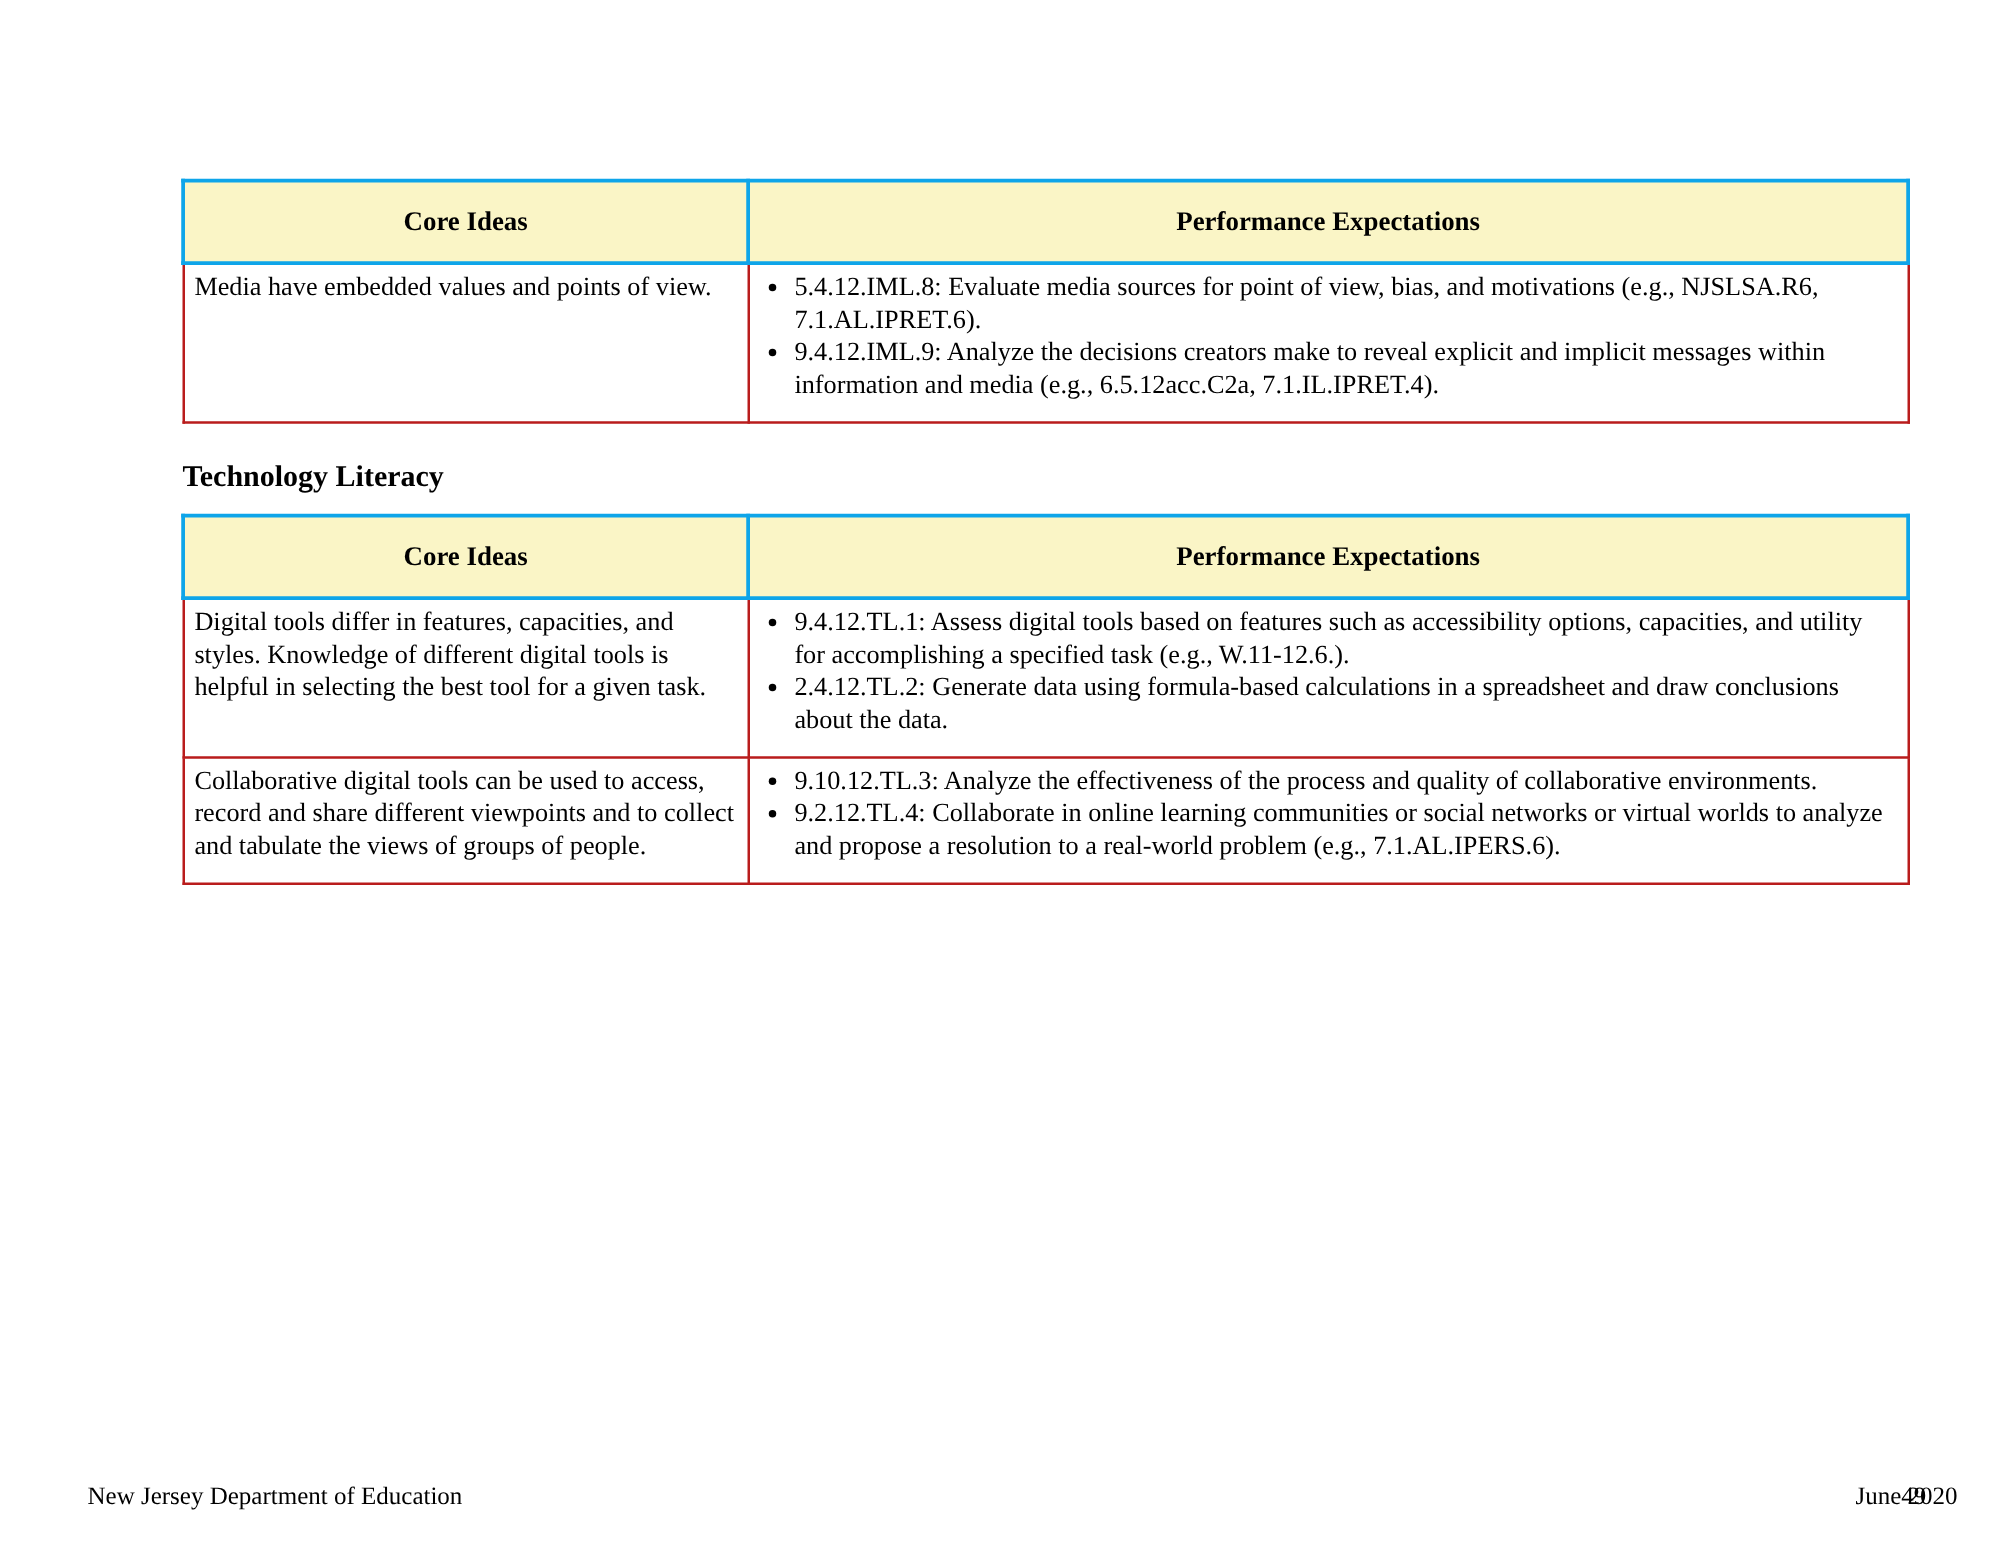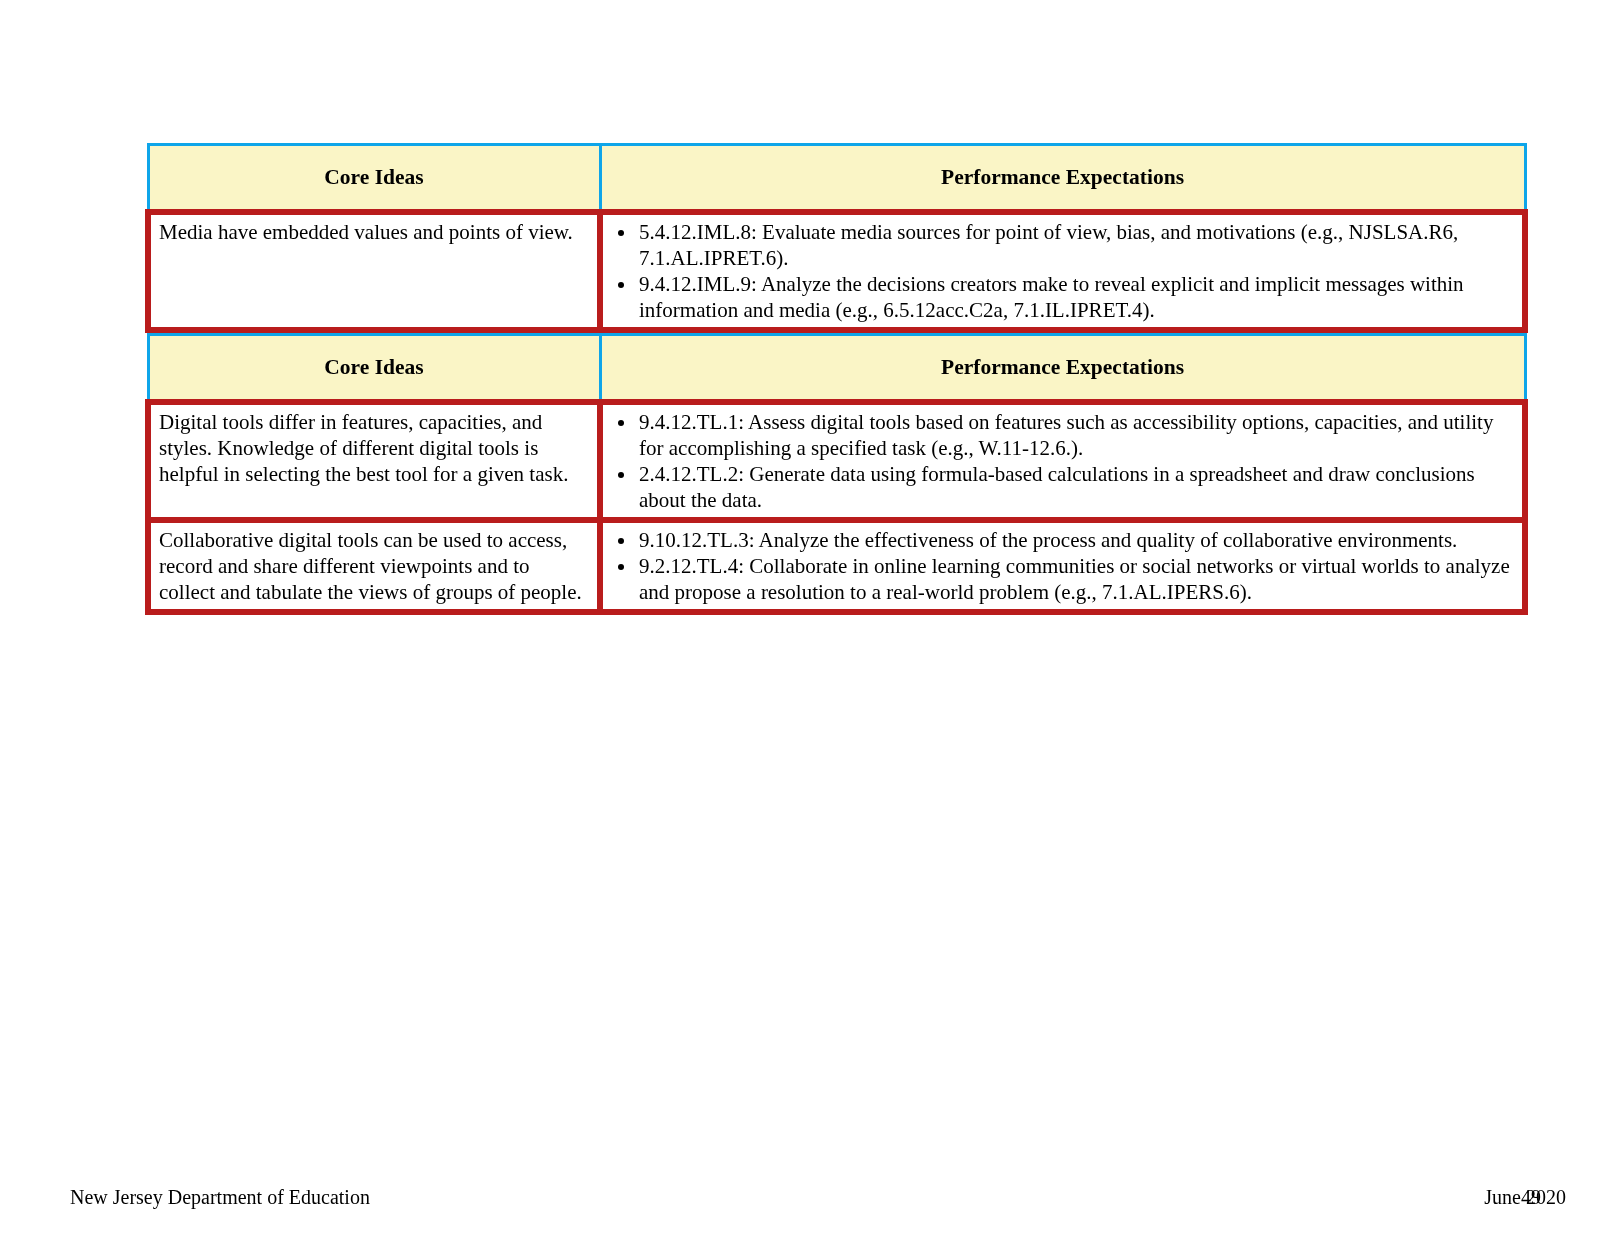--- a/index.html
+++ b/index.html
@@ -36,25 +36,25 @@
     background: #faf5c6;
     border: 3px solid #0ea5e9;
     height: 63px;
     font-size: 21.5px;
     font-weight: bold;
     text-align: center;
     vertical-align: middle;
     padding: 0 6px;
   }
   table.std td {
-    border: 6px solid #b91c1c;
+    border: 2px solid #b91c1c;
     vertical-align: top;
     font-size: 21px;
     line-height: 26px;
-    padding: 4px 8px 4px 8px;
+    padding: 4px 8px 17px 8px;
   }
   ul.pe-list {
     margin: 0;
     padding: 0 0 0 26px;
     list-style: disc outside;
   }
   ul.pe-list li {
     padding-left: 2px;
   }
   h2.section-heading {
@@ -101,20 +101,21 @@
           <td>
             <ul class="pe-list">
               <li>5.4.12.IML.8: Evaluate media sources for point of view, bias, and motivations (e.g., NJSLSA.R6, 7.1.AL.IPRET.6).</li>
               <li>9.4.12.IML.9: Analyze the decisions creators make to reveal explicit and implicit messages within information and media (e.g., 6.5.12acc.C2a, 7.1.IL.IPRET.4).</li>
             </ul>
           </td>
         </tr>
       </tbody>
     </table>
 
+    <h2 class="section-heading">Technology Literacy</h2>
 
     <table class="std">
       <colgroup>
           <col class="c1">
           <col class="c2">
         </colgroup>
       <thead>
         <tr>
           <th>Core Ideas</th>
           <th>Performance Expectations</th>

